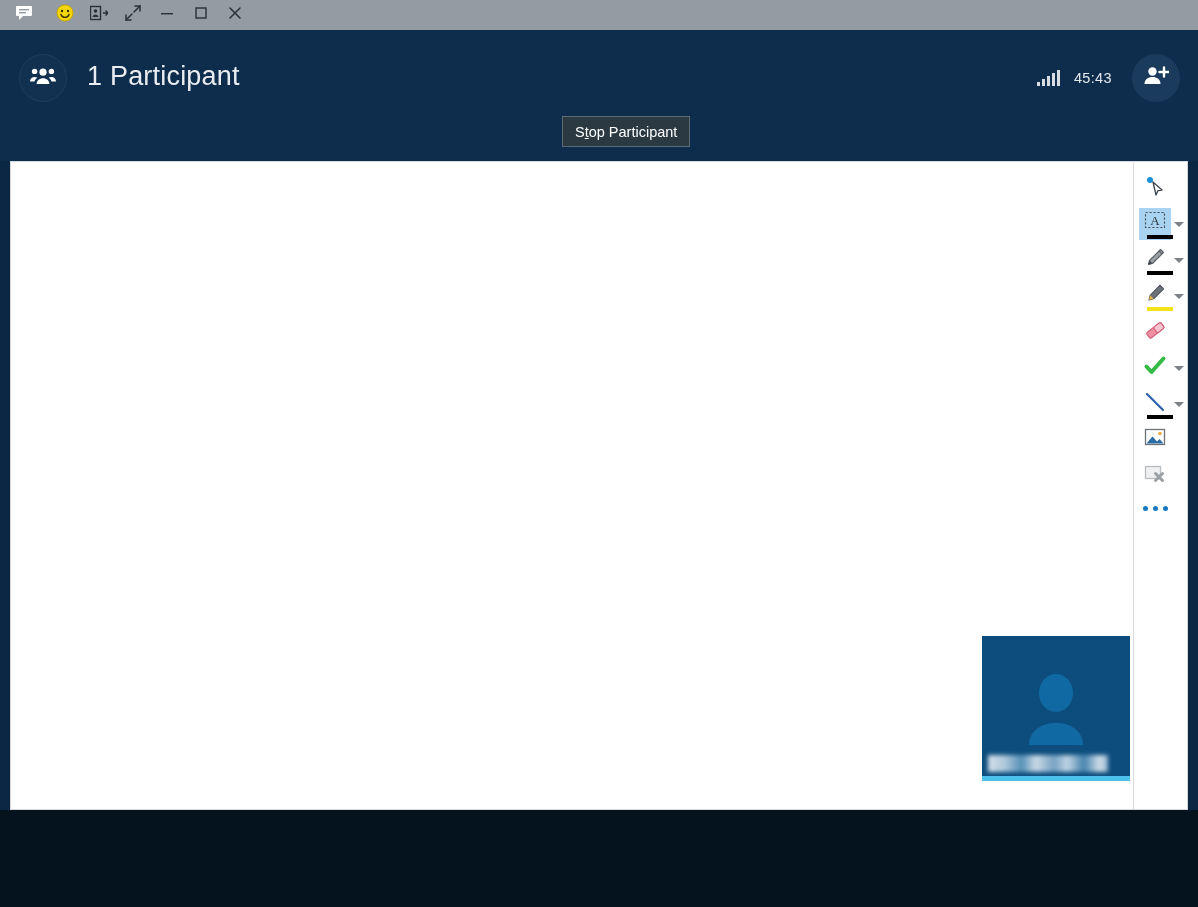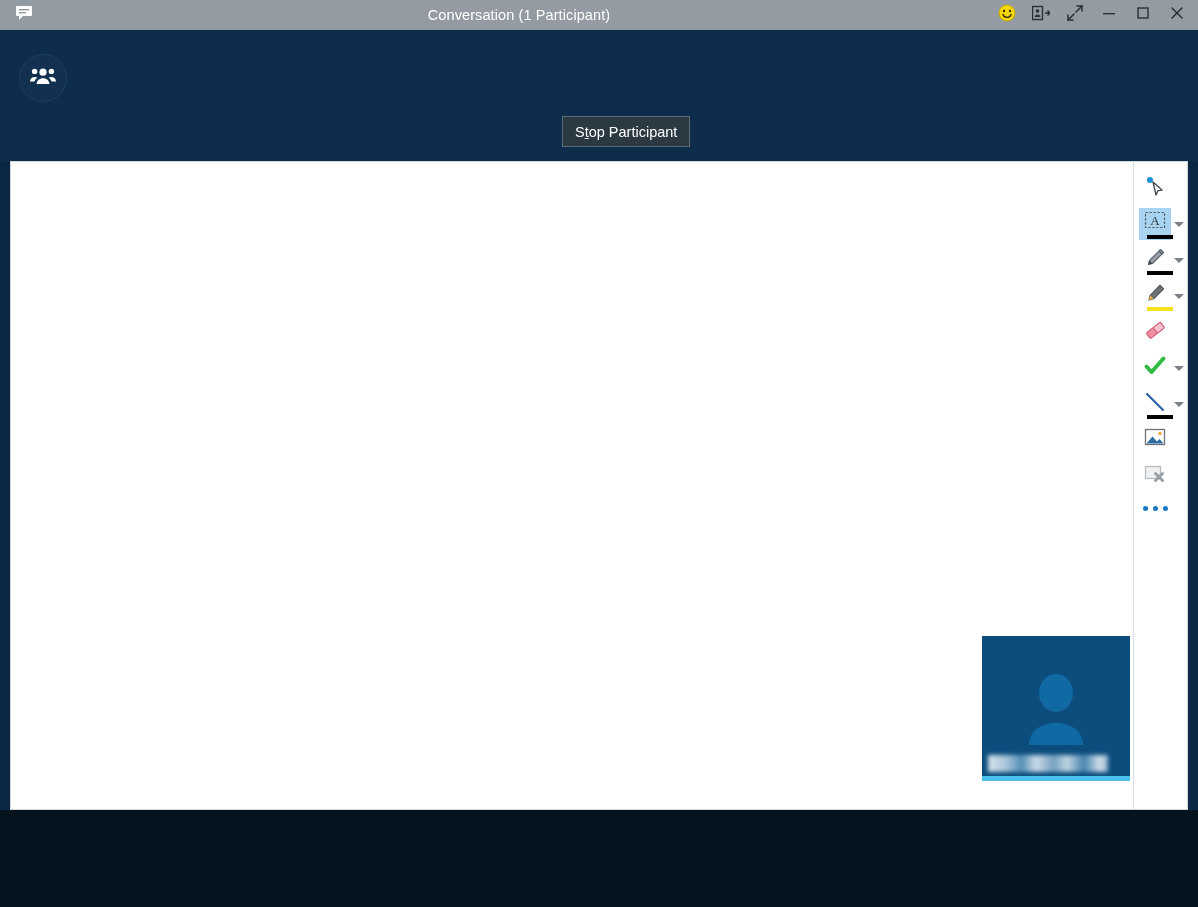--- a/index.html
+++ b/index.html
@@ -198,21 +198,20 @@
     <div class="titlebar-left">
       <span>
         <svg width="20" height="20" viewBox="0 0 20 20">
           <path d="M3 3h14a1 1 0 0 1 1 1v8a1 1 0 0 1-1 1H9l-4 4v-4H3a1 1 0 0 1-1-1V4a1 1 0 0 1 1-1z" fill="#ffffff"></path>
           <rect x="5" y="6" width="10" height="1.4" fill="#949ba2"></rect>
           <rect x="5" y="9" width="7" height="1.4" fill="#949ba2"></rect>
         </svg>
       </span>
     </div>
 
-    <div class="titlebar-title">Conversation (1 Participant)</div>
 
     <div class="titlebar-right">
 
       <div class="tb-btn">
         <span>
           <svg width="18" height="18" viewBox="0 0 18 18">
             <circle cx="9" cy="9" r="8" fill="#f5d60a" stroke="#c9a800" stroke-width="1"></circle>
             <circle cx="6" cy="7" r="1.2" fill="#3a3000"></circle>
             <circle cx="12" cy="7" r="1.2" fill="#3a3000"></circle>
             <path d="M5 10.5a4.2 4.2 0 0 0 8 0" stroke="#3a3000" stroke-width="1.4" fill="none" stroke-linecap="round"></path>
@@ -277,21 +276,41 @@
           <circle cx="13" cy="6.2" r="3.6" fill="#ffffff"></circle>
           <path d="M6.6 18c0-3.6 2.9-5.8 6.4-5.8s6.4 2.2 6.4 5.8z" fill="#ffffff"></path>
           <circle cx="4.6" cy="5.4" r="2.7" fill="#ffffff"></circle>
           <path d="M0 15.6c0-2.9 2-4.6 4.6-4.6 1.1 0 2 .2 2.8.7-1.6 1-2.6 2.4-2.9 3.9z" fill="#ffffff"></path>
           <circle cx="21.4" cy="5.4" r="2.7" fill="#ffffff"></circle>
           <path d="M26 15.6c0-2.9-2-4.6-4.6-4.6-1.1 0-2 .2-2.8.7 1.6 1 2.6 2.4 2.9 3.9z" fill="#ffffff"></path>
         </svg>
       </span>
     </div>
 
-
+    <div class="hdr-title">1 Participant</div>
+
+    <div class="hdr-right">
+      <div class="signal">
+        <i></i>
+          <i></i>
+          <i></i>
+          <i></i>
+          <i></i>
+      </div>
+      <div class="timer">45:43</div>
+      <div class="add-person">
+        <span>
+          <svg width="26" height="22" viewBox="0 0 26 22">
+            <circle cx="9.5" cy="6.5" r="4.2" fill="#ffffff"></circle>
+            <path d="M1.5 19c0-4.3 3.6-6.9 8-6.9s8 2.6 8 6.9z" fill="#ffffff"></path>
+            <path d="M21 2.5v9M16.5 7h9" stroke="#ffffff" stroke-width="2.4" stroke-linecap="round"></path>
+          </svg>
+        </span>
+      </div>
+    </div>
   </div>
 
   <div class="stop-present">
     <span>S</span>
       <u>t</u>
       <span>op Participant</span>
   </div>
 
   <div class="stage">
 

